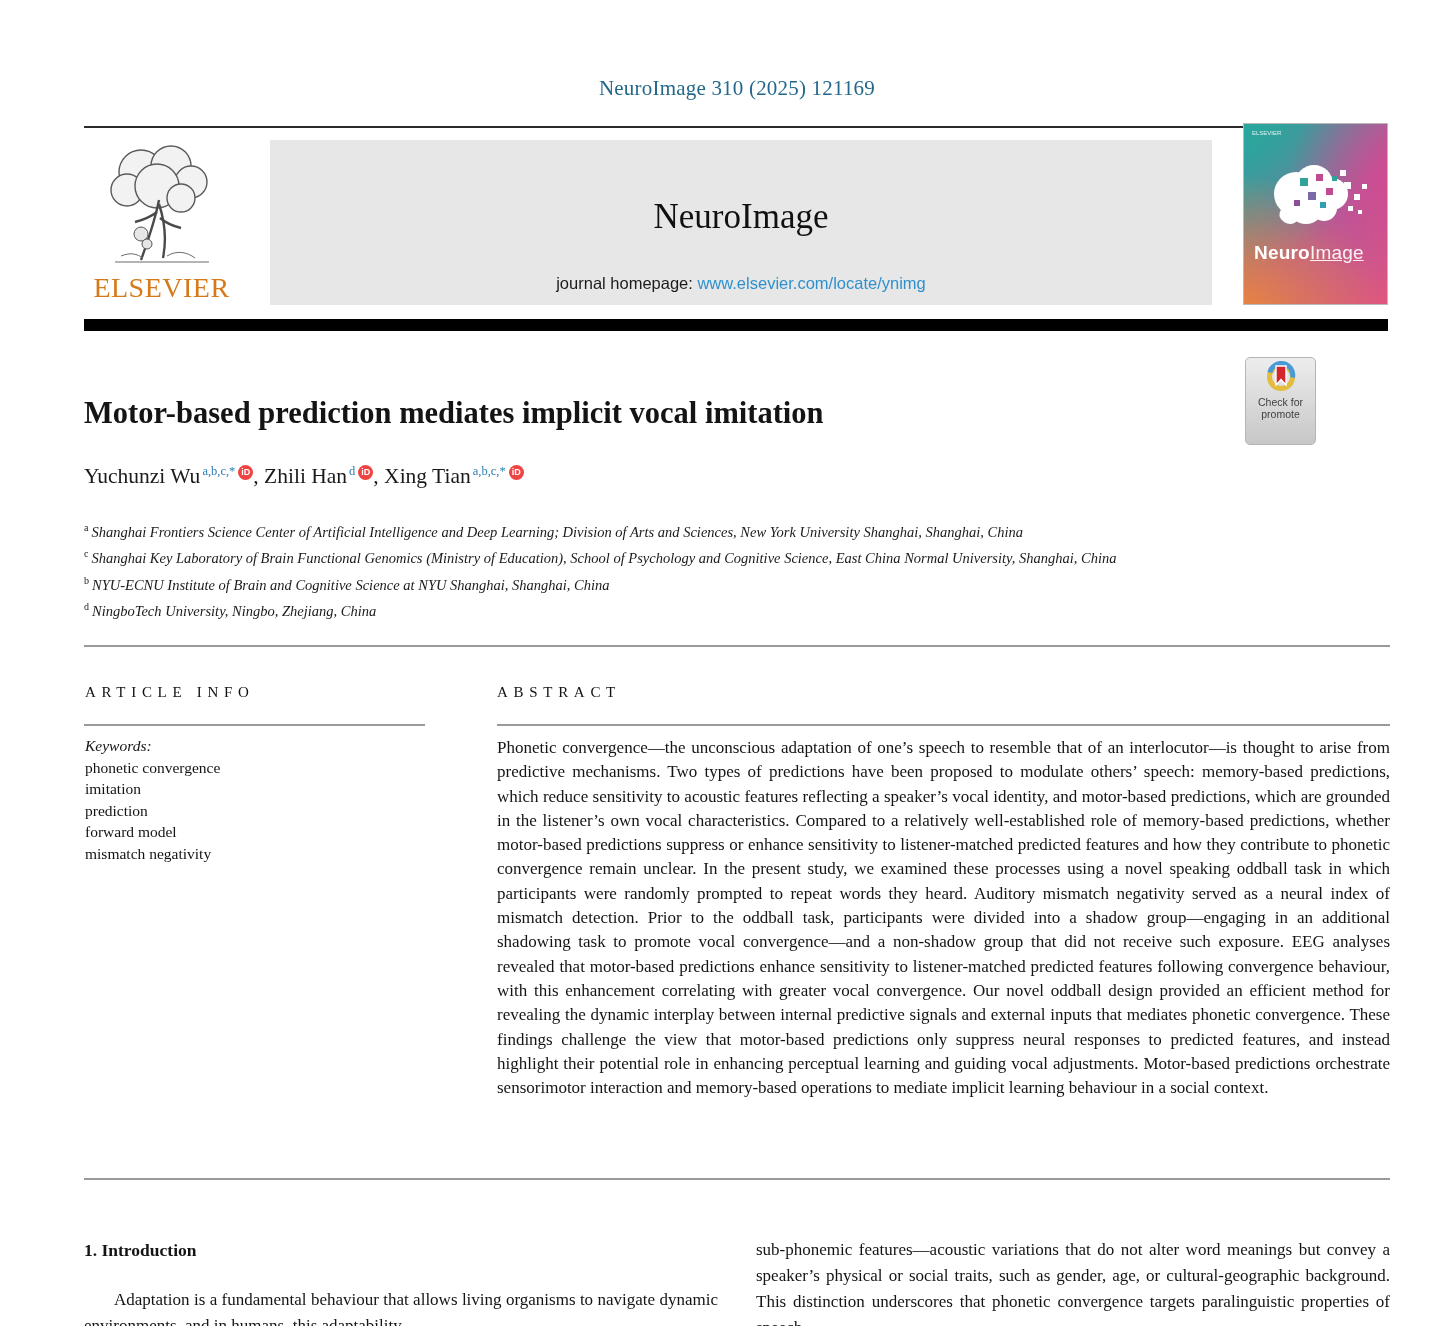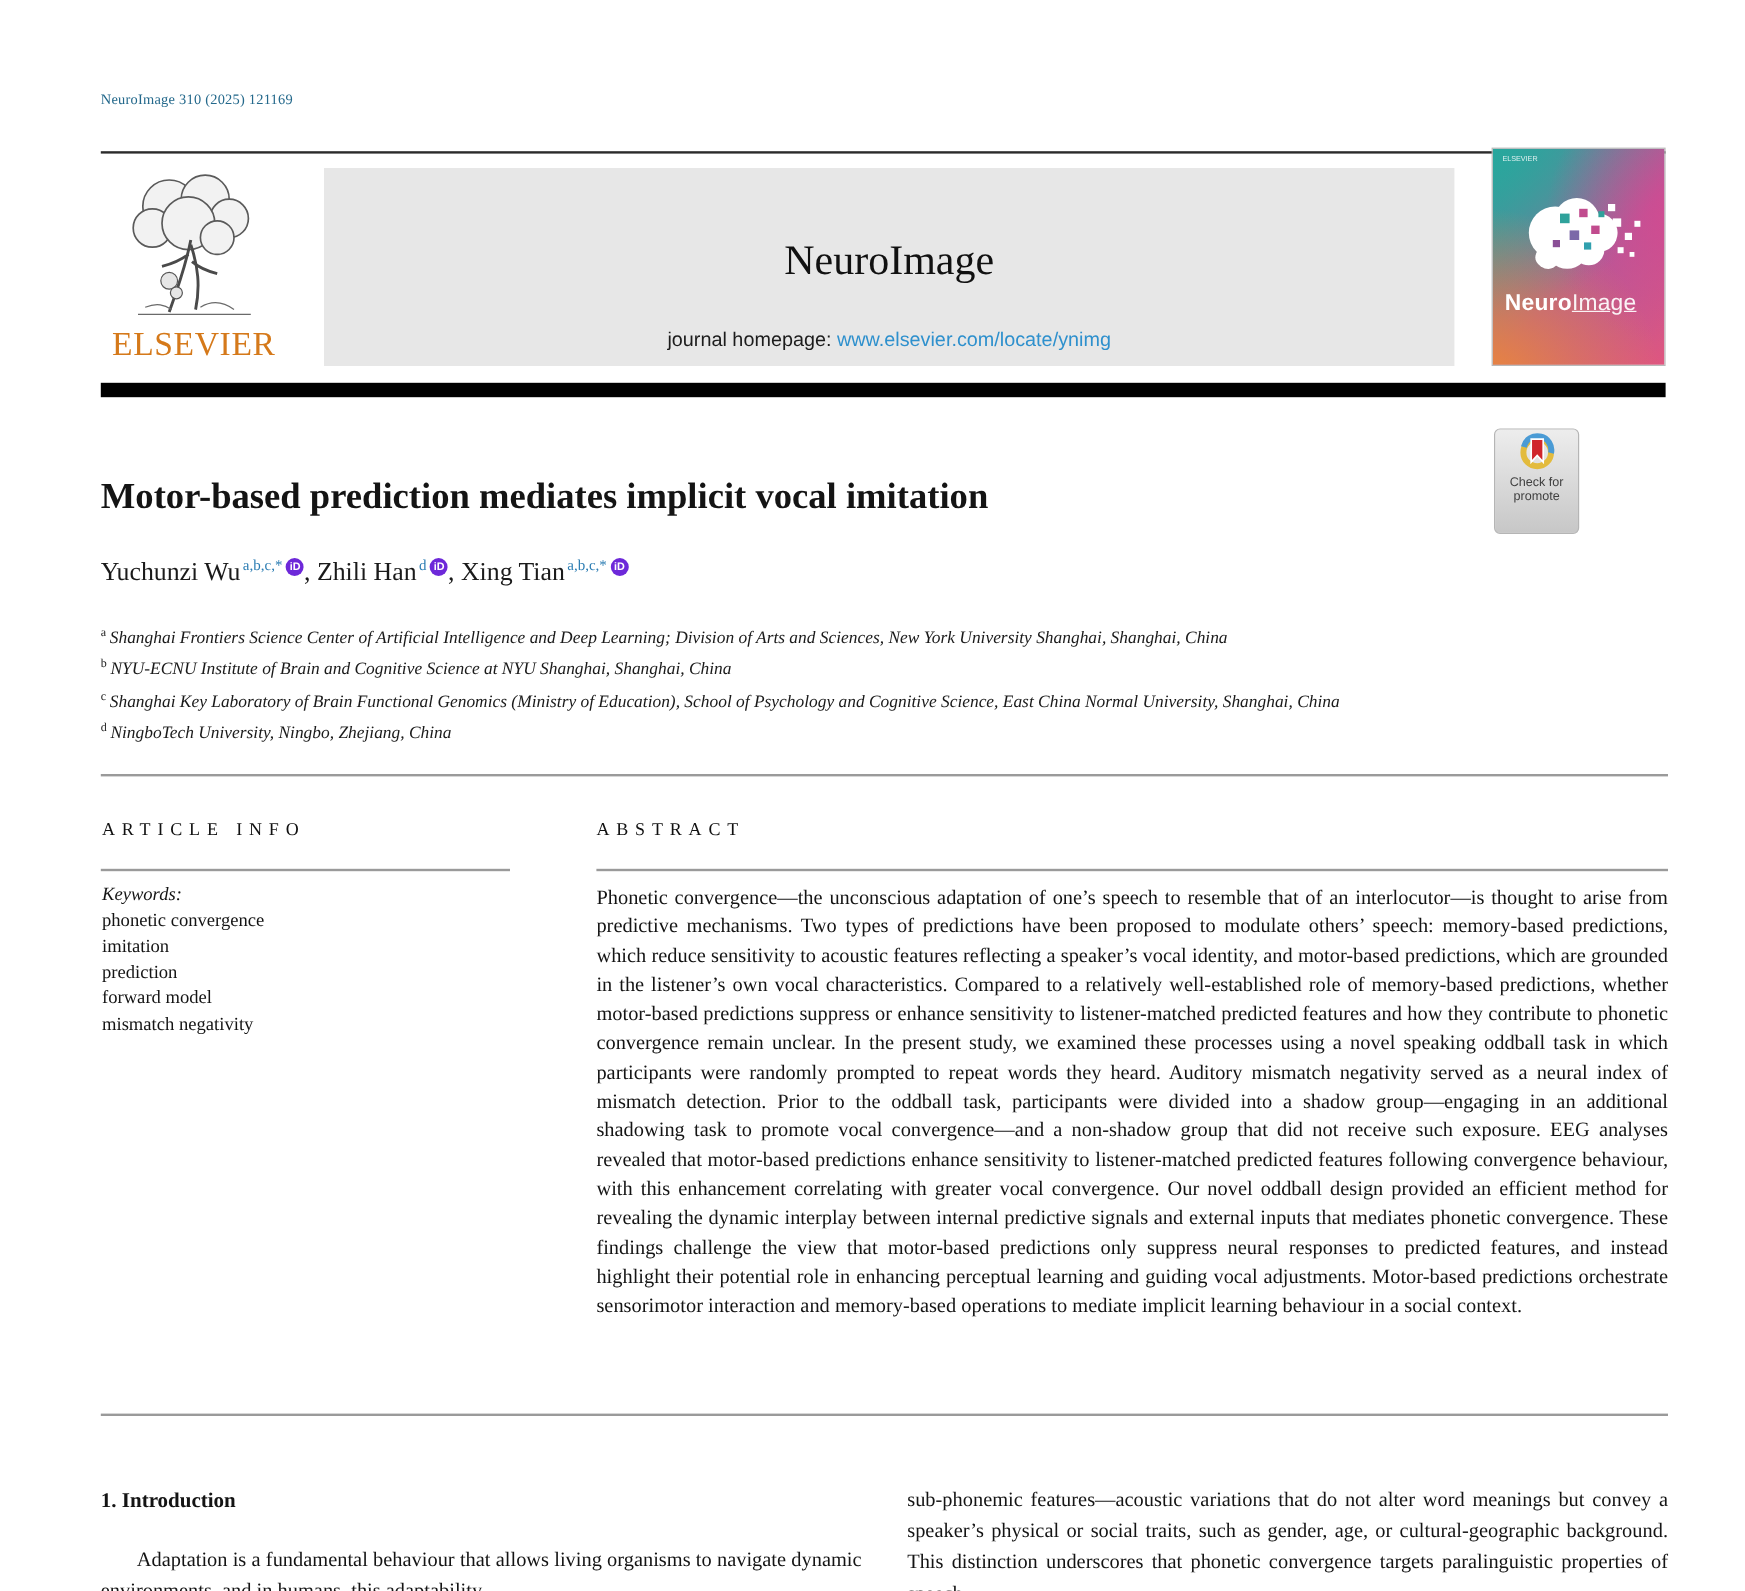--- a/index.html
+++ b/index.html
@@ -1,21 +1,21 @@
 <!DOCTYPE html>
 <html><head>
 <meta charset="utf-8">
 <style>
   * { margin:0; padding:0; box-sizing:border-box; }
   html,body { background:#ffffff; }
   body { font-family:"Liberation Serif", serif; color:#141414; }
   .page { position:relative; width:1454px; height:1326px; background:#fff; overflow:hidden; margin:0 auto; }
 
-  .citation { position:absolute; top:76px; left:84px; width:1306px; 
-              font-size:12px; color:#23688b; letter-spacing:.2px; }
+  .citation { position:absolute; top:76px; left:84px; width:1306px; text-align:center;
+              font-size:21px; color:#23688b; letter-spacing:.2px; }
 
   .rule-top { position:absolute; top:126px; left:84px; width:1304px; height:2px; background:#2b2b2b; }
 
   
   .elsevier-block { position:absolute; left:84px; top:138px; width:155px; height:170px; text-align:center; }
   .elsevier-tree { display:block; margin:0 auto; }
   .elsevier-word { font-size:28px; color:#d5791a; letter-spacing:.5px; font-family:"Liberation Serif", serif; }
 
   .banner { position:absolute; left:270px; top:140px; width:942px; height:165px; background:#e7e7e7; }
   .banner-contents { position:absolute; top:11px; width:100%; text-align:center;
@@ -46,21 +46,21 @@
   .title { position:absolute; left:84px; top:396px; width:1140px; font-size:30.5px; color:#141414; }
   .check-badge { position:absolute; left:1245px; top:357px; width:71px; height:88px; border-radius:5px;
                  background:linear-gradient(#ededed, #c7c7c7); border:1px solid #b5b5b5;
                  text-align:center; cursor:pointer; }
   .check-badge svg { display:block; margin:3px auto 0; }
   .check-badge .txt { font-family:"Liberation Sans", sans-serif; font-size:10.5px; line-height:11.5px; color:#3f3f3f; }
 
   
   .authors { position:absolute; left:84px; top:464px; font-size:21.5px; color:#1a1a1a; }
   .authors sup { font-size:12.5px; color:#2c7db3; vertical-align:super; line-height:0; margin-left:2px; }
-  .orcid { display:inline-block; width:15px; height:15px; border-radius:50%; background:#6d28d9;
+  .orcid { display:inline-block; width:15px; height:15px; border-radius:50%; background:#ef4444;
            color:#fff; font-family:"Liberation Sans", sans-serif; font-size:9px; font-weight:bold;
            text-align:center; line-height:15px; vertical-align:super; margin-left:3px; cursor:pointer; }
 
   
   .affils { position:absolute; left:84px; top:517px; width:1180px; font-style:italic;
             font-size:14.5px; line-height:21.5px; color:#1a1a1a; }
   .affils sup { font-style:normal; font-size:10px; vertical-align:super; margin-right:3px; }
 
   .rule-mid { position:absolute; left:84px; top:645px; width:1306px; height:2px; background:#9a9a9a; }
 
@@ -172,22 +172,22 @@
       <path d="M13 5 h10 v19 l-5 -5.5 l-5 5.5 z" fill="#d0262c" stroke="#ffffff" stroke-width="1.4"></path>
     </svg>
     <div class="txt">Check for</div>
     <div class="txt">promote</div>
   </div>
 
   <div class="authors" id="authors-line"><span>Yuchunzi Wu</span><sup>a,b,c,*</sup><span class="orcid">iD</span><span>, </span><span>Zhili Han</span><sup>d</sup><span class="orcid">iD</span><span>, </span><span>Xing Tian</span><sup>a,b,c,*</sup><span class="orcid">iD</span><span></span></div>
 
   <div class="affils" id="affiliations">
       <div><sup>a</sup><span>Shanghai Frontiers Science Center of Artificial Intelligence and Deep Learning; Division of Arts and Sciences, New York University Shanghai, Shanghai, China</span></div>
+      <div><sup>c</sup><span>Shanghai Key Laboratory of Brain Functional Genomics (Ministry of Education), School of Psychology and Cognitive Science, East China Normal University, Shanghai, China</span></div>
       <div><sup>b</sup><span>NYU-ECNU Institute of Brain and Cognitive Science at NYU Shanghai, Shanghai, China</span></div>
-      <div><sup>c</sup><span>Shanghai Key Laboratory of Brain Functional Genomics (Ministry of Education), School of Psychology and Cognitive Science, East China Normal University, Shanghai, China</span></div>
       <div><sup>d</sup><span>NingboTech University, Ningbo, Zhejiang, China</span></div>
     </div>
 
   <div class="rule-mid"></div>
 
   <div class="sec-head info-head">ARTICLE INFO</div>
   <div class="sec-head abs-head">ABSTRACT</div>
   <div class="rule-info"></div>
   <div class="rule-abs"></div>
 

